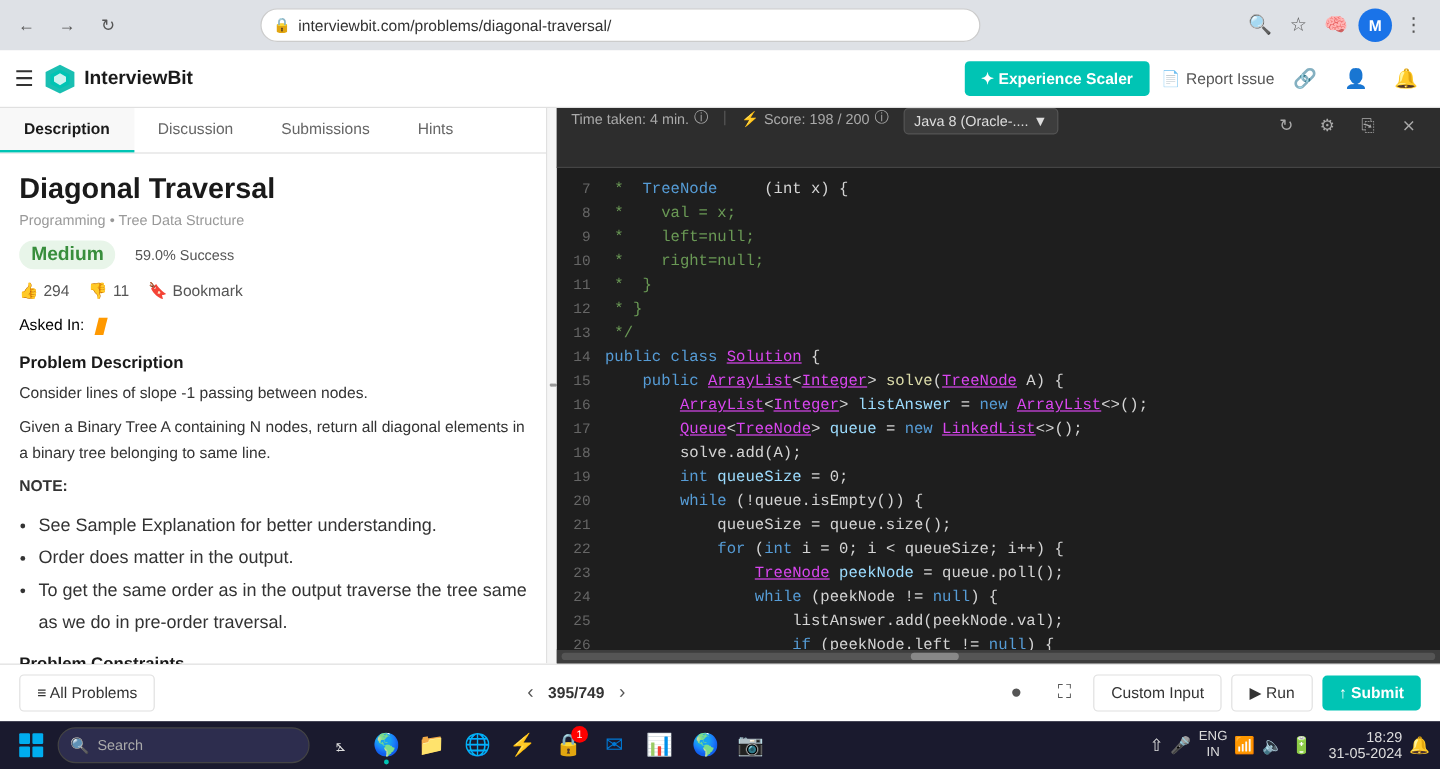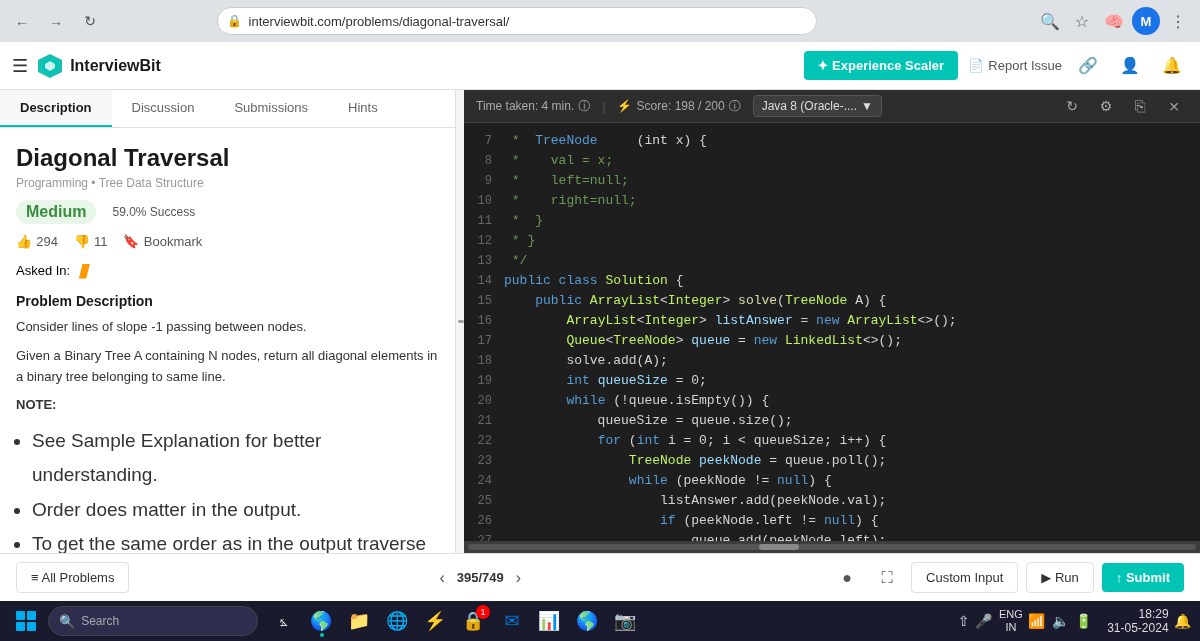--- a/index.html
+++ b/index.html
@@ -37,42 +37,42 @@
     .problem-breadcrumb { font-size: 12px; color: #999; margin-bottom: 10px; }
     .difficulty-badge { display: inline-block; background: #e8f5e9; color: #388e3c; padding: 3px 10px; border-radius: 12px; font-size: 16px; font-weight: 600; margin-right: 8px; }
     .success-rate { font-size: 12px; color: #555; }
     .actions-row { display: flex; align-items: center; gap: 16px; margin: 10px 0; font-size: 13px; color: #555; }
     .action-item { display: flex; align-items: center; gap: 4px; cursor: pointer; }
     .asked-in { display: flex; align-items: center; gap: 8px; font-size: 13px; margin: 6px 0; }
     .amazon-logo { font-size: 18px; font-weight: bold; font-style: italic; color: #ff9900; font-family: serif; }
     .section-title { font-size: 14px; font-weight: 700; margin: 12px 0 8px 0; color: #1a1a1a; }
     .problem-text { font-size: 13px; color: #333; line-height: 1.6; margin-bottom: 8px; }
     .note-label { font-weight: 700; font-size: 13px; }
-    .bullet-list { margin-left: 16px; font-size: 19px; color: #333; line-height: 1.8; }
+    .bullet-list { margin-left: 16px; font-size: 15px; color: #333; line-height: 1.8; }
 
     
     .left-panel ::-webkit-scrollbar { width: 6px; }
     .left-panel ::-webkit-scrollbar-track { background: #f0f0f0; }
     .left-panel ::-webkit-scrollbar-thumb { background: #ccc; border-radius: 3px; }
 
     
     .right-panel { flex: 1; background: #1e1e1e; display: flex; flex-direction: column; position: relative; }
-    .editor-toolbar { background: #2d2d2d; height: 33px; display: flex; align-items: center; padding: 0 12px; gap: 12px; flex-shrink: 0; border-bottom: 1px solid #444; }
+    .editor-toolbar { background: #2d2d2d; height: 50px; display: flex; align-items: flex-start; padding: 0 12px; gap: 12px; flex-shrink: 0; border-bottom: 1px solid #444; }
     .time-taken { font-size: 12px; color: #aaa; display: flex; align-items: center; gap: 4px; }
     .score { font-size: 12px; color: #aaa; display: flex; align-items: center; gap: 4px; }
     .lang-select { background: #3d3d3d; color: #ddd; border: 1px solid #555; border-radius: 4px; padding: 3px 8px; font-size: 12px; cursor: pointer; display: flex; align-items: center; gap: 4px; }
     .editor-icons { margin-left: auto; display: flex; gap: 6px; }
     .editor-icon-btn { color: #aaa; background: transparent; border: none; cursor: pointer; font-size: 14px; width: 28px; height: 28px; display: flex; align-items: center; justify-content: center; border-radius: 3px; }
     .code-area { flex: 1; overflow: auto; padding: 8px 0; font-family: 'Consolas', 'Courier New', monospace; font-size: 13px; }
     .code-line { display: flex; min-height: 20px; line-height: 20px; }
     .line-num { width: 40px; text-align: right; padding-right: 12px; color: #666; flex-shrink: 0; user-select: none; font-size: 12px; }
     .line-content { color: #d4d4d4; white-space: pre; }
     .kw { color: #569cd6; }
     .cm { color: #6a9955; }
-    .cl { color: #bef264; }
+    .cl { color: #d946ef; text-decoration: underline; }
     .nm { color: #9cdcfe; }
     .fn { color: #dcdcaa; }
     
     
     .resize-handle { width: 8px; background: transparent; cursor: col-resize; display: flex; align-items: center; justify-content: center; flex-shrink: 0; }
     .resize-dots { color: #999; font-size: 10px; letter-spacing: -2px; }
     .editor-scrollbar { background: #3d3d3d; height: 12px; flex-shrink: 0; display: flex; align-items: center; padding: 0 4px; }
     .scroll-track { flex: 1; height: 6px; background: #555; border-radius: 3px; position: relative; }
     .scroll-thumb { width: 40px; height: 6px; background: #888; border-radius: 3px; position: absolute; left: 40%; }
 

